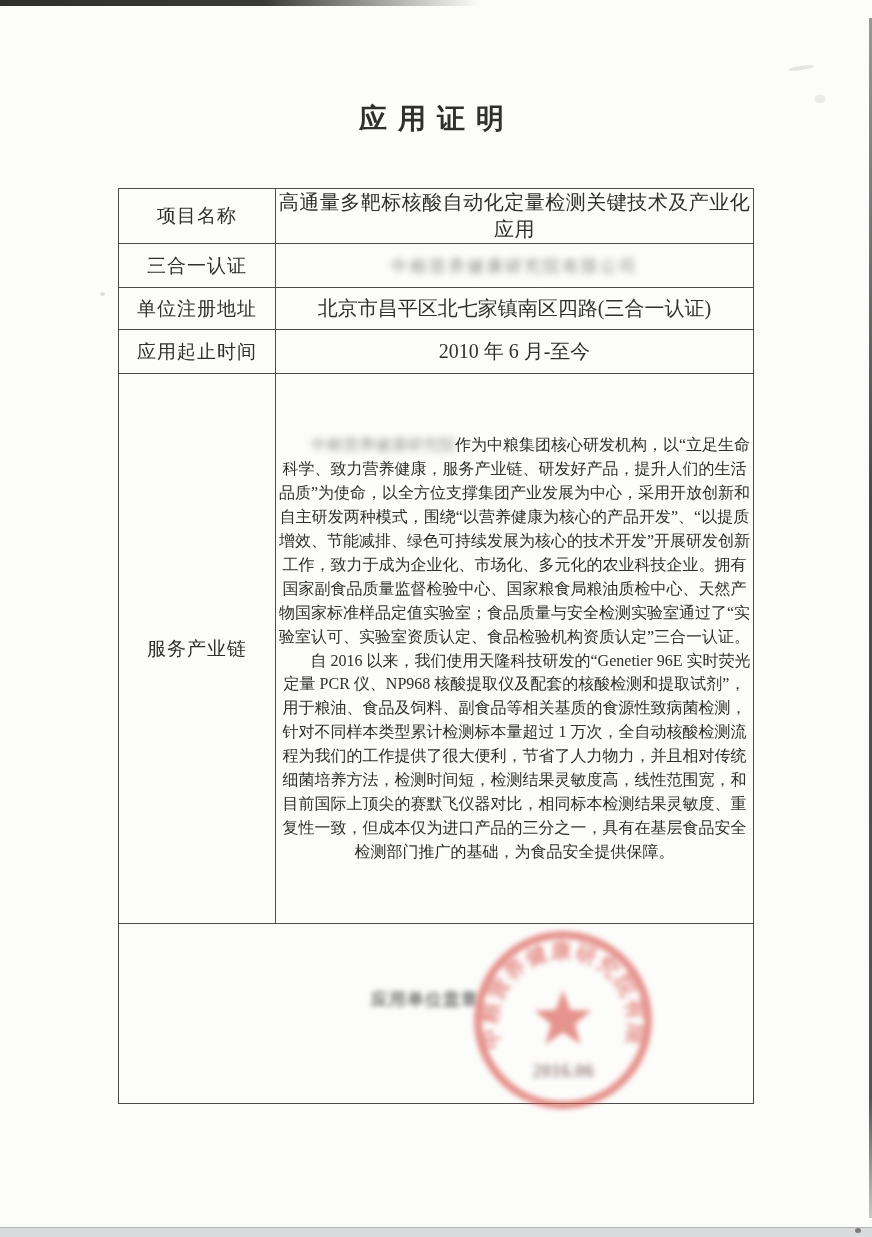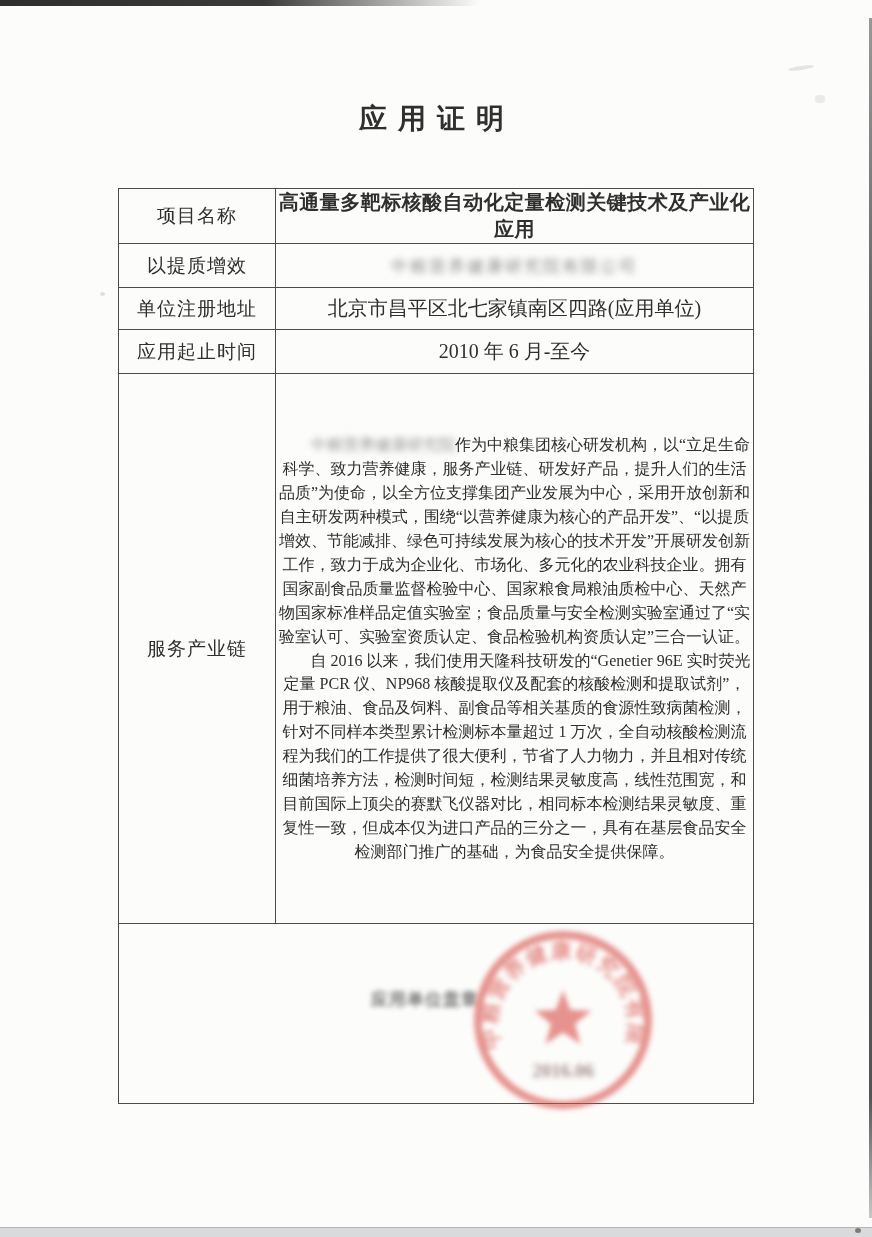--- a/index.html
+++ b/index.html
@@ -34,21 +34,21 @@
     position:absolute;left:118px;top:188px;
     width:635px;border-collapse:collapse;table-layout:fixed;
   }
   table.doc td{
     border:1.6px solid #4c4c4a;
     vertical-align:middle;text-align:center;
     padding:0;overflow:visible;
   }
   td.lbl{font-weight:400;font-size:19px;letter-spacing:1px;}
   td.val{font-size:20px;}
-  td.val.strong{font-weight:700;letter-spacing:.5px;}
+  td.val.strong{font-weight:400;letter-spacing:.5px;}
   .redact-dark{filter:blur(3px);opacity:.62;color:#444;font-size:17px;letter-spacing:2px;}
 
   td.details{
     vertical-align:top;text-align:justify;
     padding:17px 11px 0 11px;
     font-size:16px;line-height:23.9px;
   }
   td.details p{margin:0;text-indent:2em;}
   .redact-inline{filter:blur(3px);opacity:.6;color:#4a4a4a;}
 
@@ -84,29 +84,29 @@
         <col style="width:478px">
       </colgroup>
 
     <tbody>
         <tr style="height:44px;">
       <td class="lbl">项目名称</td>
       <td class="val strong">高通量多靶标核酸自动化定量检测关键技术及产业化应用</td>
     </tr>
 
     <tr style="height:44px;">
-      <td class="lbl">以提质增效</td>
+      <td class="lbl">三合一认证</td>
       <td class="val">
         <span class="redact-dark">中粮营养健康研究院有限公司</span>
       </td>
     </tr>
 
     <tr style="height:42px;">
       <td class="lbl">单位注册地址</td>
-      <td class="val">北京市昌平区北七家镇南区四路(应用单位)</td>
+      <td class="val">北京市昌平区北七家镇南区四路(三合一认证)</td>
     </tr>
 
     <tr style="height:44px;">
       <td class="lbl">应用起止时间</td>
       <td class="val">2010 年 6 月-至今</td>
     </tr>
 
     <tr style="height:550px;">
       <td class="lbl">服务产业链</td>
       <td class="details">

